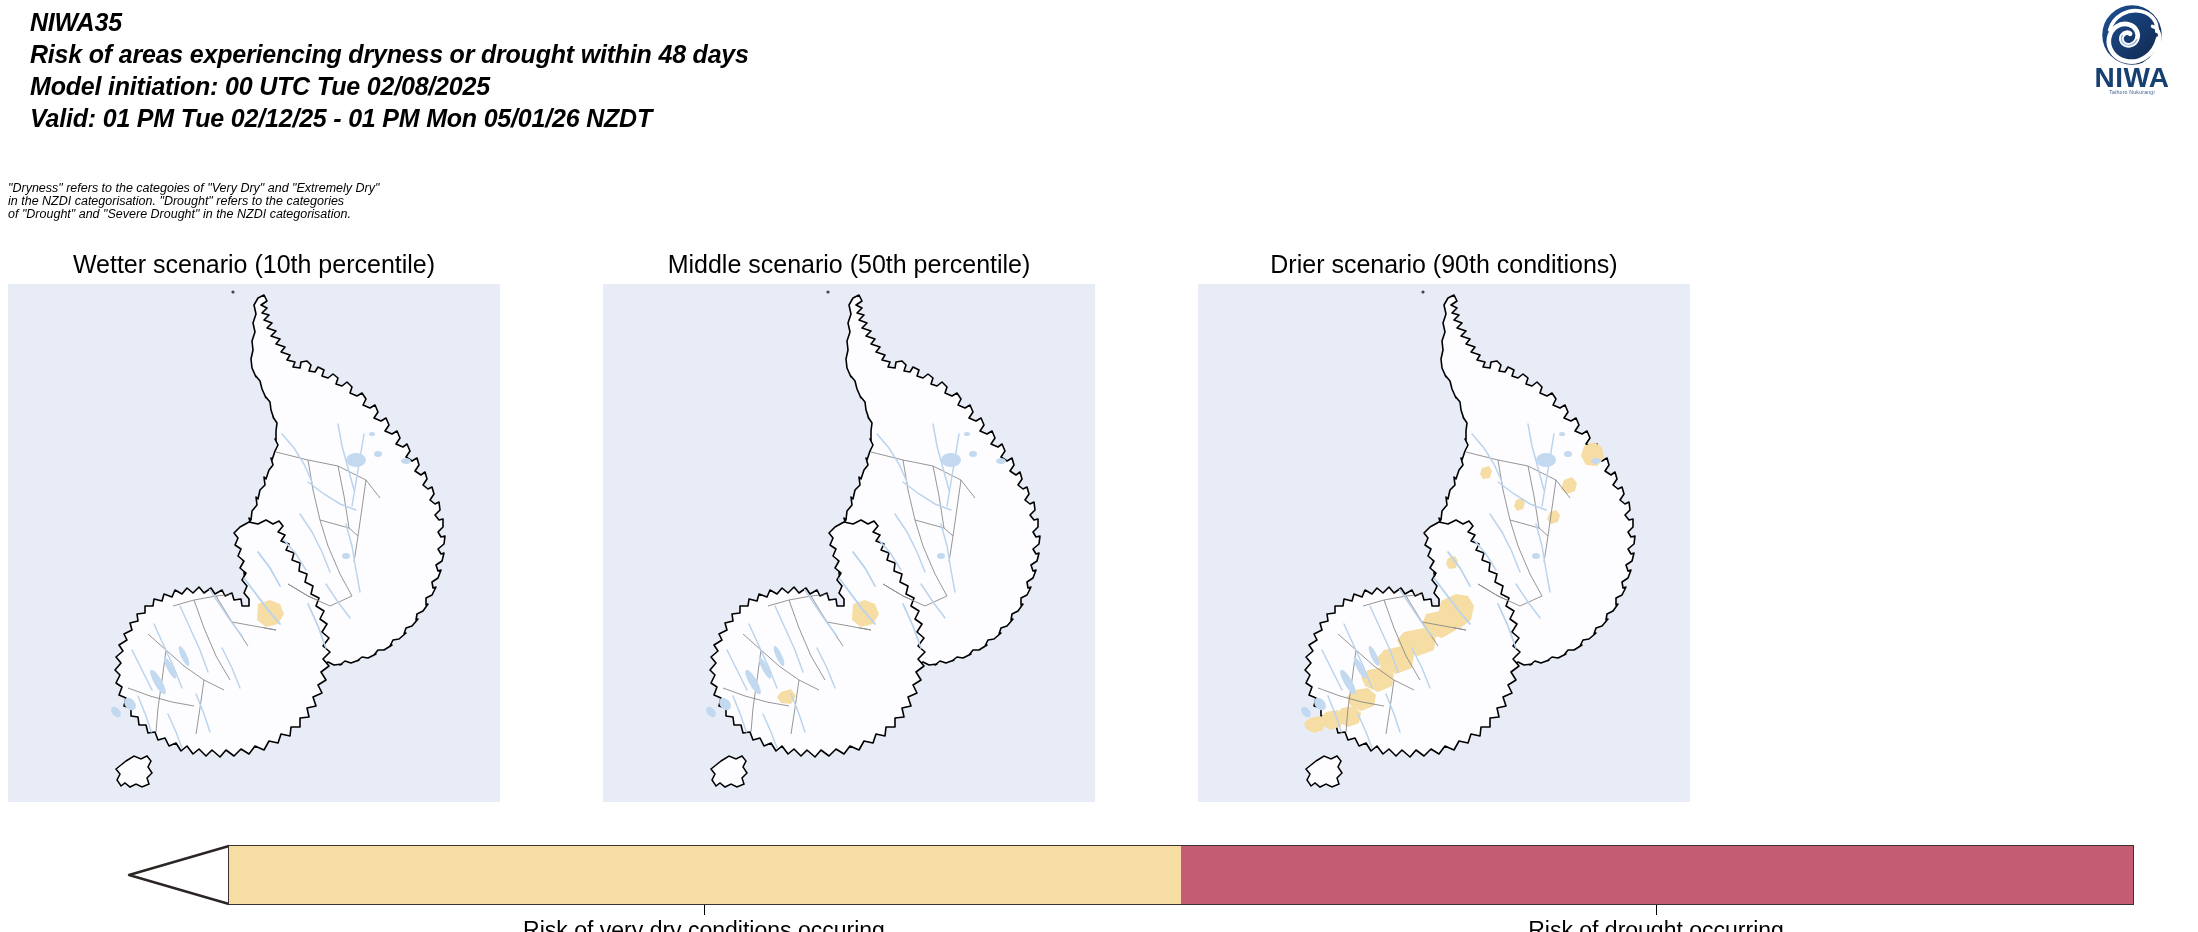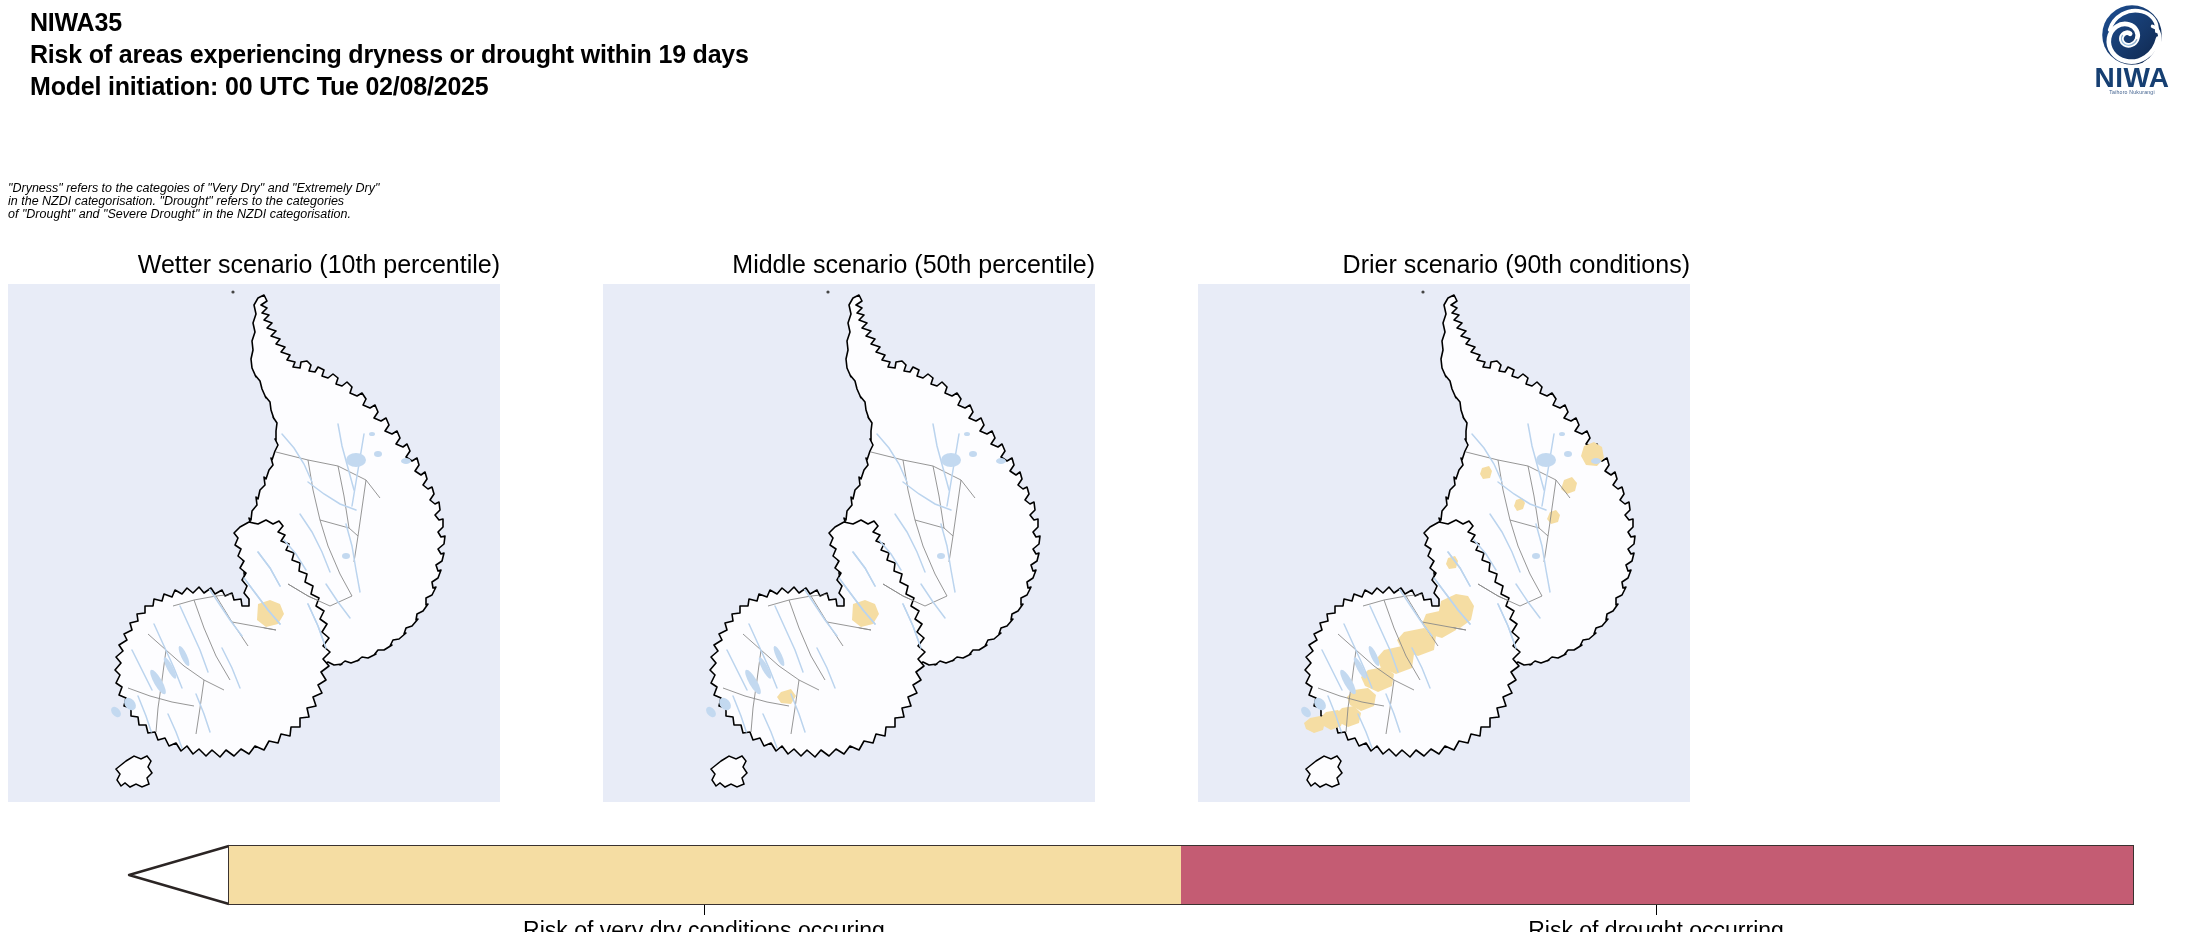--- a/index.html
+++ b/index.html
@@ -14,20 +14,21 @@
     overflow: hidden;
     font-family: "Liberation Sans", sans-serif;
     color: #000;
   }
 
   
   #header-block {
     position: absolute;
     left: 30px; top: 6px;
     width: 1600px;
+    font-style: italic;
   }
   .hdr-line {
     font-family: "Liberation Sans", sans-serif;
     font-weight: bold;
     font-size: 25px;
     line-height: 32px;
     letter-spacing: -0.2px;
     color: #000;
     white-space: nowrap;
   }
@@ -84,21 +85,21 @@
   .panel {
     position: absolute;
     top: 0;
     width: 492px;
   }
   .panel-title {
     font-family: "Liberation Sans", sans-serif;
     font-size: 25px;
     line-height: 32px;
     color: #000;
-    text-align: right;
+    text-align: center;
     white-space: nowrap;
   }
   .map-box {
     position: relative;
     width: 492px;
     height: 518px;
     background: #E8ECF7;
     overflow: hidden;
     margin-top: 4px;
   }
@@ -147,22 +148,23 @@
     color: #000;
     white-space: nowrap;
     transform: translateX(-50%);
   }
 </style>
 </head>
 <body>
 
 <div id="header-block">
   <div class="hdr-line">NIWA35</div>
-  <div class="hdr-line">Risk of areas experiencing dryness or drought within 19 days</div>
+  <div class="hdr-line">Risk of areas experiencing dryness or drought within 48 days</div>
   <div class="hdr-line">Model initiation: 00 UTC Tue 02/08/2025</div>
+  <div class="hdr-line">Valid: 01 PM Tue 02/12/25 - 01 PM Mon 05/01/26 NZDT</div>
 </div>
 
 <div id="niwa-logo">
   <svg id="niwa-mark" viewBox="0 0 100 100">
     <defs>
       <linearGradient id="lgA" x1="0" y1="0" x2="1" y2="1">
         <stop offset="0%" stop-color="#1d4f93"></stop>
         <stop offset="55%" stop-color="#16396c"></stop>
         <stop offset="100%" stop-color="#0e2448"></stop>
       </linearGradient>

